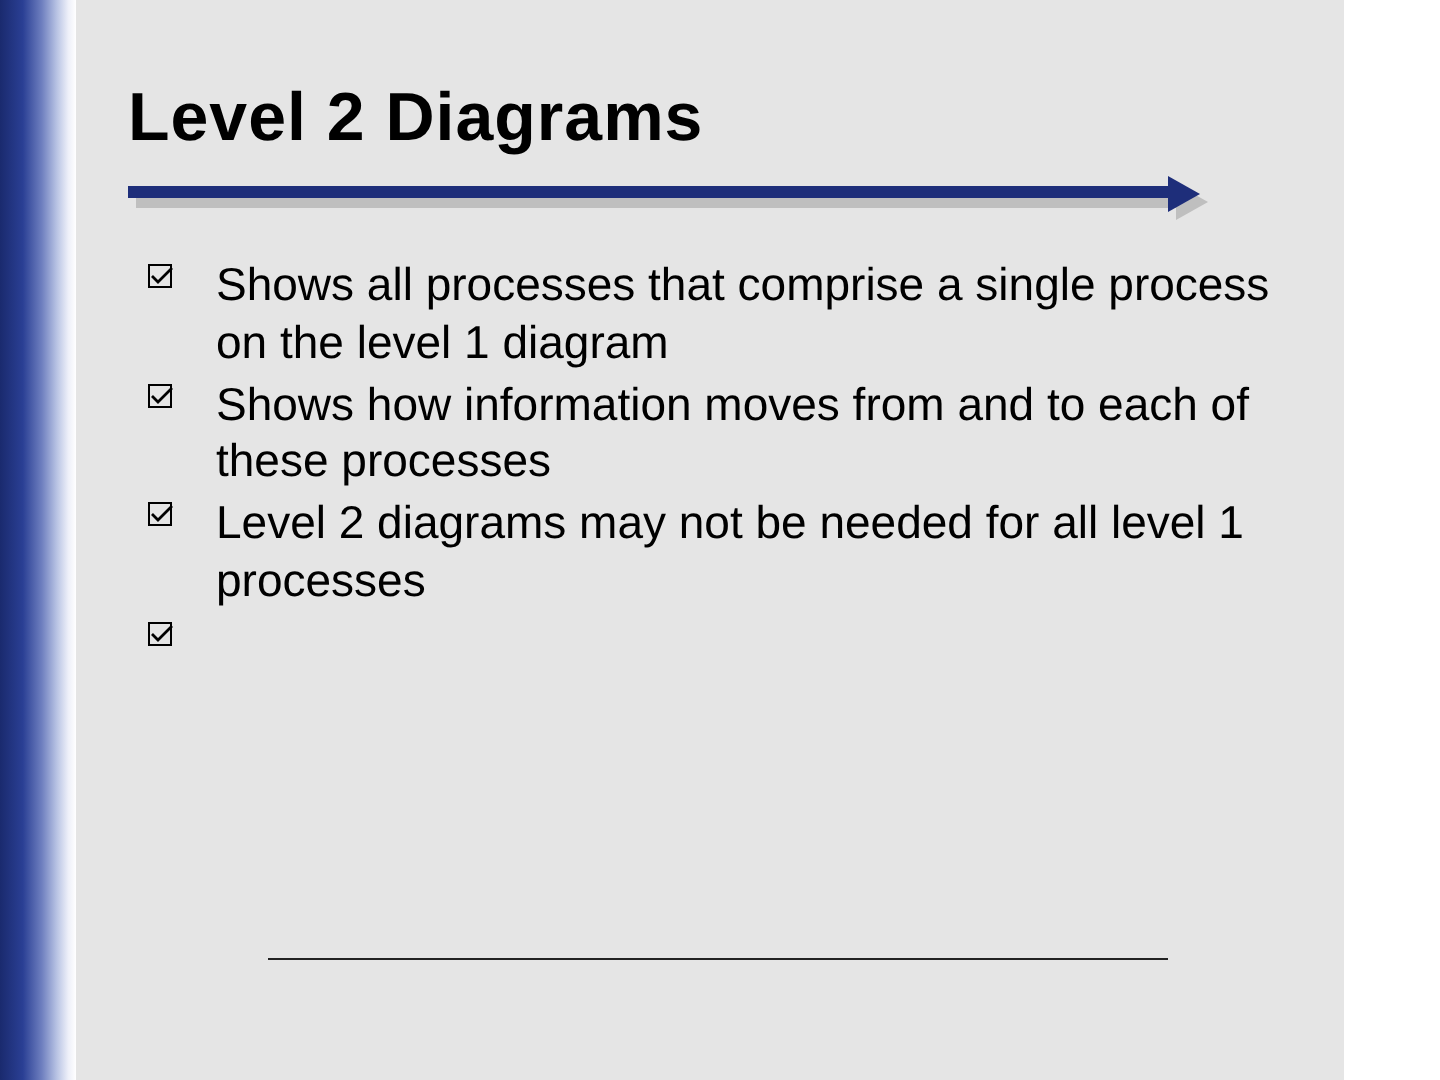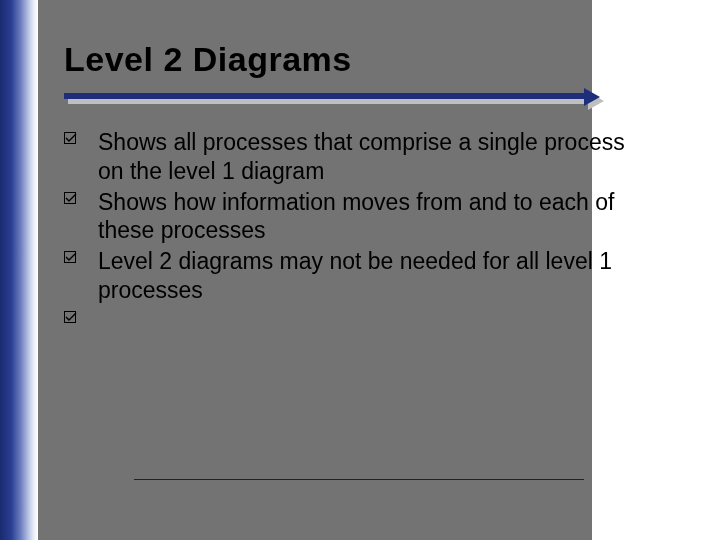--- a/index.html
+++ b/index.html
@@ -7,23 +7,23 @@
     padding: 0;
     width: 720px;
     height: 540px;
     background: #ffffff;
     font-family: Arial, Helvetica, sans-serif;
     color: #000;
     overflow: hidden;
   }
   .slide {
     position: relative;
-    width: 592px;
+    width: 672px;
     height: 540px;
-    background: #737373;
+    background: #e5e5e5;
   }
   .left-bar {
     position: absolute;
     left: 0;
     top: 0;
     width: 38px;
     height: 540px;
     background: linear-gradient(to right,
       #1a2a6e 0%,
       #2a3f94 30%,
@@ -78,21 +78,21 @@
     left: 524px;
     top: 2px;
     width: 0;
     height: 0;
     border-top: 9px solid transparent;
     border-bottom: 9px solid transparent;
     border-left: 16px solid #bfbfbf;
   }
   .body {
     position: absolute;
-    left: 64px;
+    left: 74px;
     top: 128px;
     width: 575px;
   }
   .item {
     position: relative;
     padding-left: 34px;
     font-size: 23px;
     line-height: 1.25;
     margin-bottom: 2px;
   }

